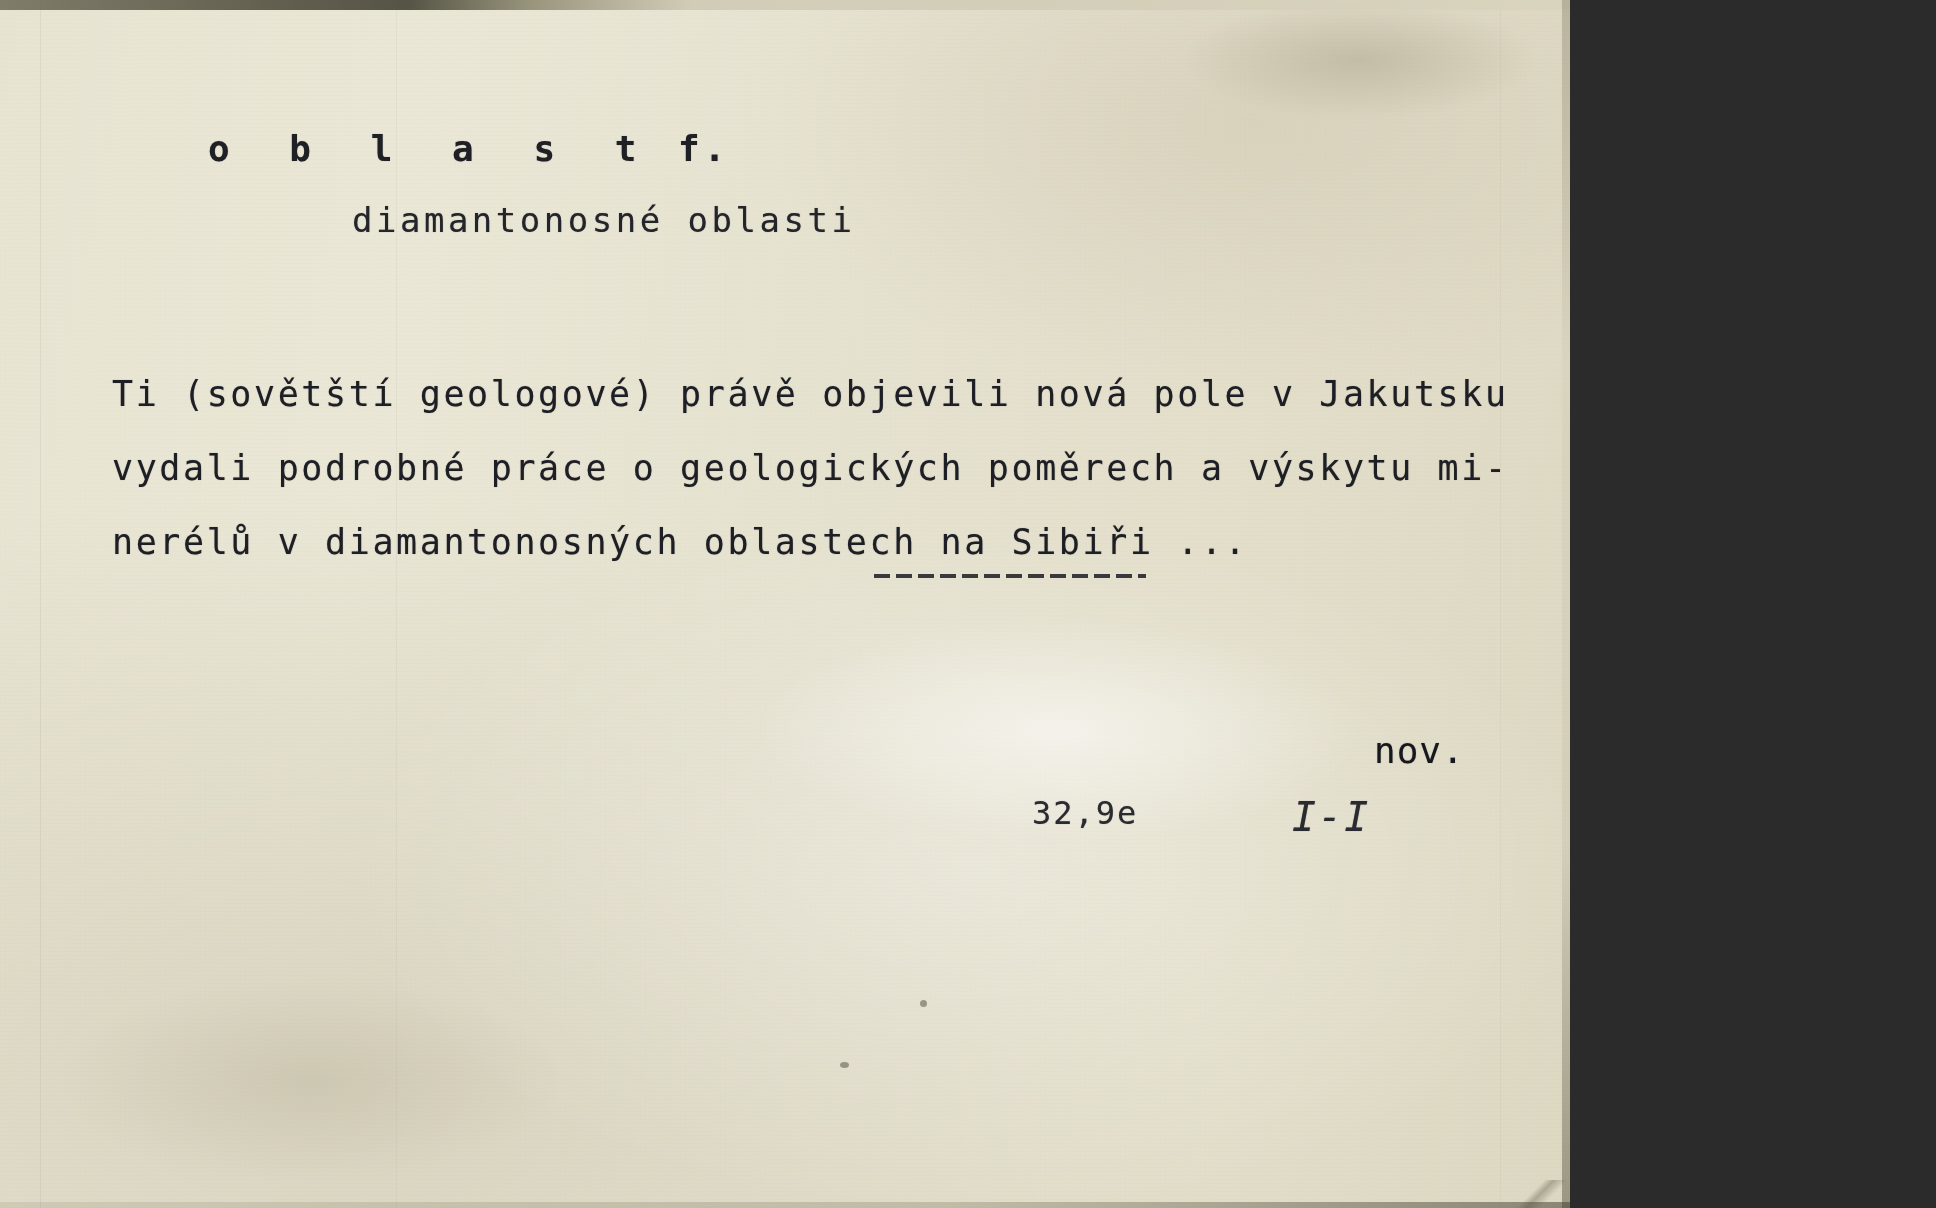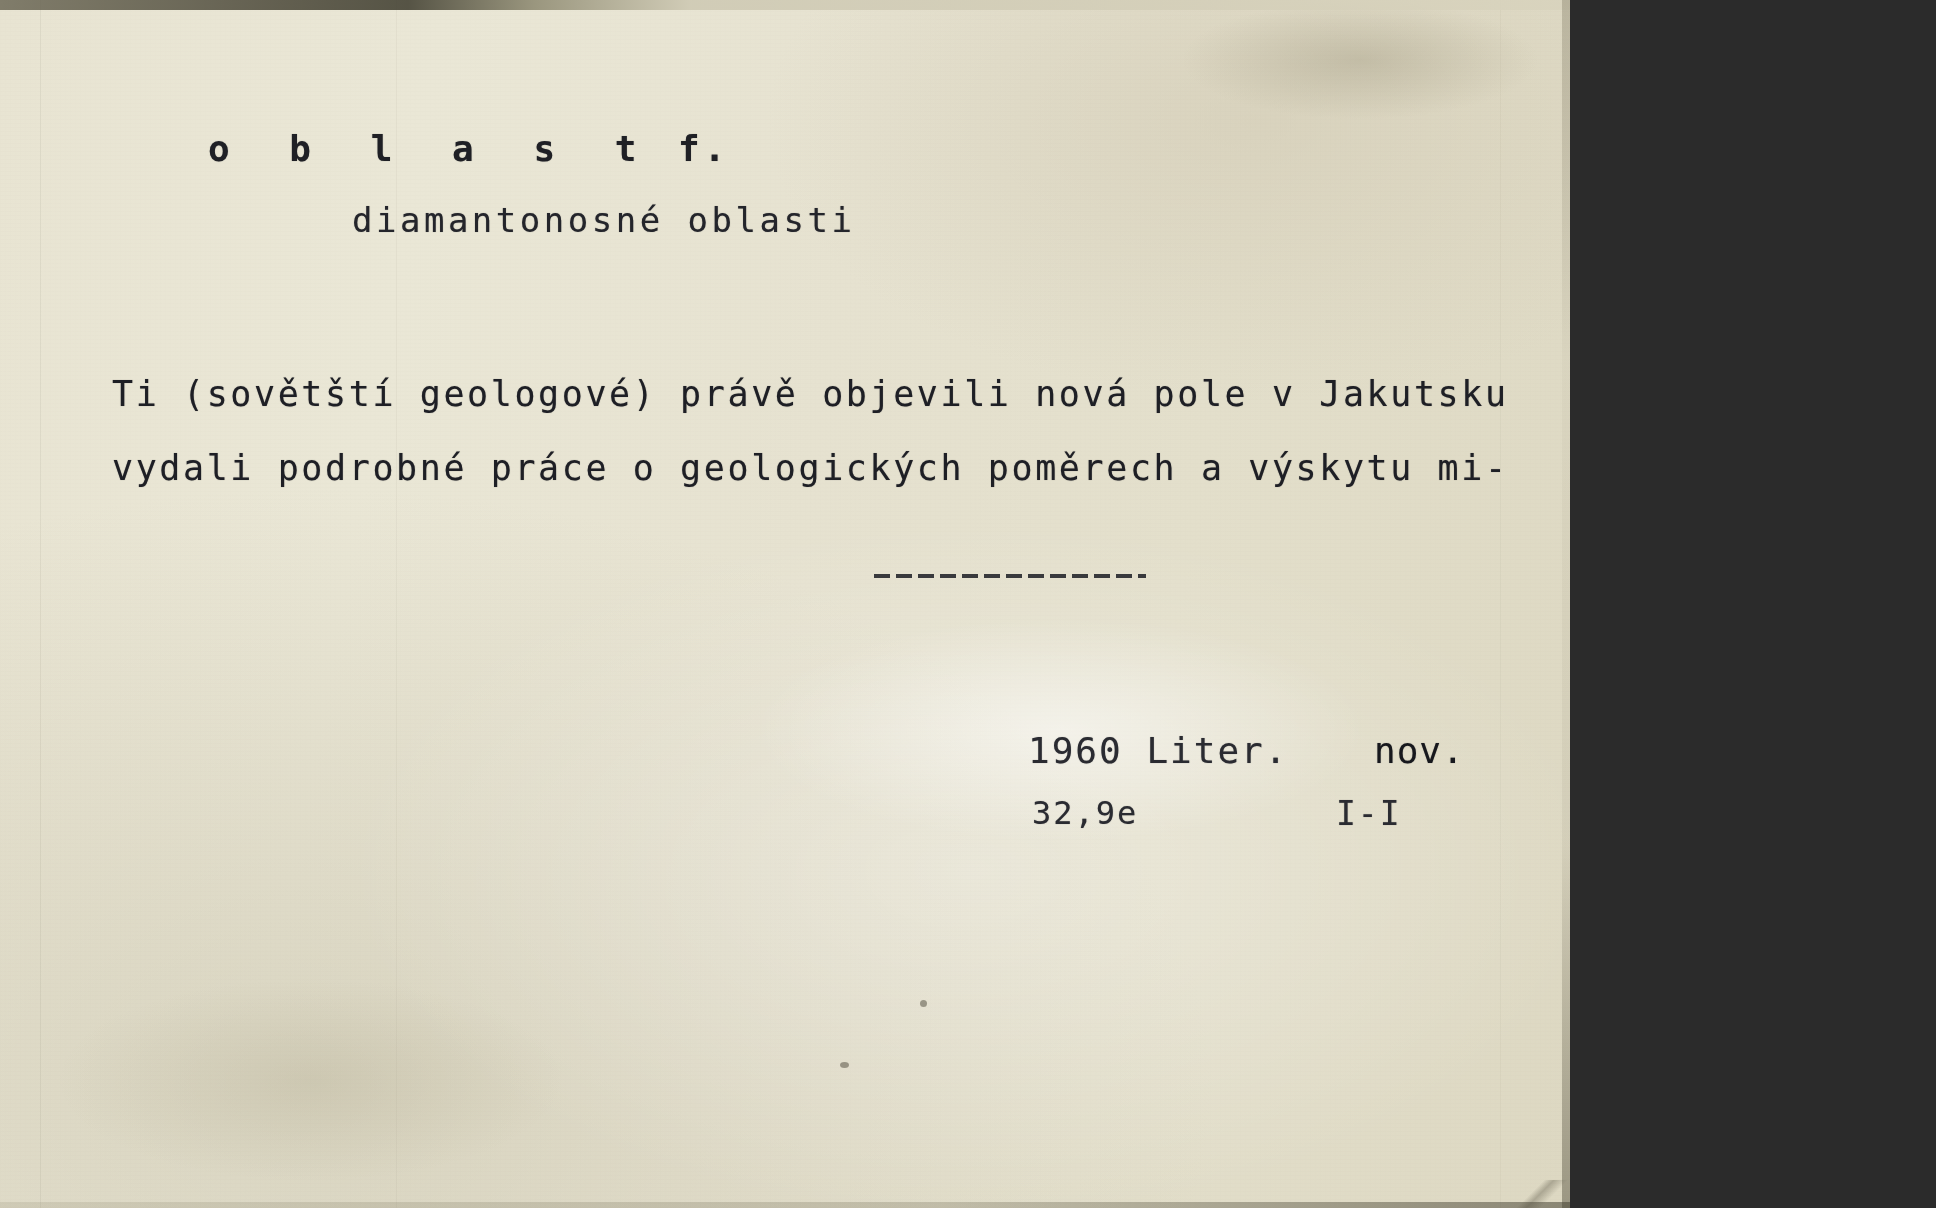--- a/index.html
+++ b/index.html
@@ -154,25 +154,26 @@
     color: #17181d;
   }
   #ref-line-2 {
     left: 1032px;
     top: 794px;
     font-size: 32px;
     letter-spacing: 2px;
     color: #2a2b31;
   }
   #ref-code {
-    left: 1336px;
+    left: 1292px;
     top: 794px;
-    font-size: 33px;
+    font-size: 40px;
     letter-spacing: 2px;
     color: #2a2b31;
+    font-style: italic;
   }
   .speck { position: absolute; background: rgba(60,55,42,0.45); border-radius: 50%; }
 </style>
 </head>
 <body>
 
 <div id="card">
 
   <div class="fibers"></div>
   <div class="scan-noise"></div>
@@ -188,27 +189,27 @@
   <div class="tx" id="heading-word">o b l a s t</div>
 
   <div class="tx" id="heading-suffix">f.</div>
 
   <div class="tx" id="subheading">diamantonosné oblasti</div>
 
   <div class="tx body-line" id="body-1">Ti (sovětští geologové) právě objevili nová pole v Jakutsku</div>
 
   <div class="tx body-line" id="body-2">vydali podrobné práce o geologických poměrech a výskytu mi-</div>
 
+  <div class="tx body-line" id="body-3">nerélů v diamantonosných oblastech na Sibiři ...</div>
 
   <div class="underline-mark" id="ul-oblastech"></div>
 
   <div class="edge-tick" id="tick-1"></div>
   <div class="edge-tick" id="tick-2"></div>
 
-  <div class="tx" id="ref-line-1"><span>1960</span> <span>Liter.</span></div>
 
   <div class="tx" id="ref-bold">nov.</div>
 
   <div class="tx" id="ref-line-2">32,9e</div>
 
   <div class="tx" id="ref-code">I-I</div>
 
   <div class="speck" style="left:920px; top:1000px; width:7px; height:7px;"></div>
   <div class="speck" style="left:840px; top:1062px; width:9px; height:6px;"></div>
   <div class="speck" style="left:1856px; top:60px; width:6px; height:10px;"></div>

